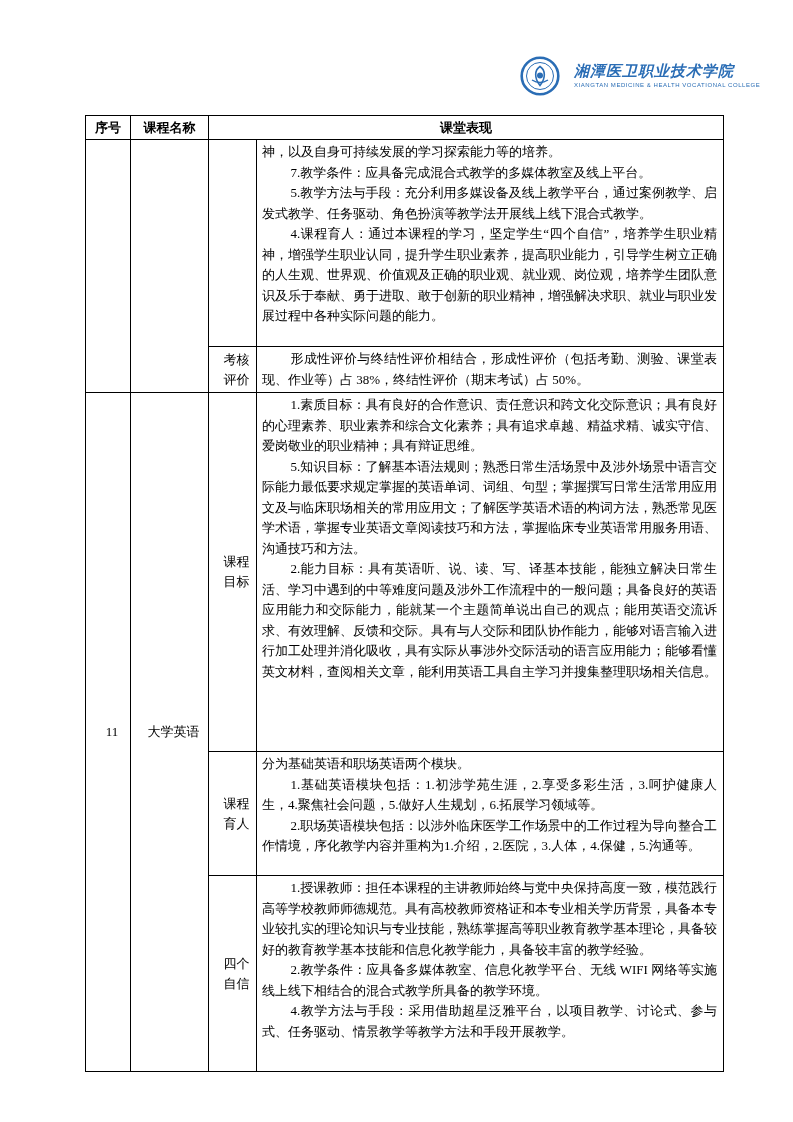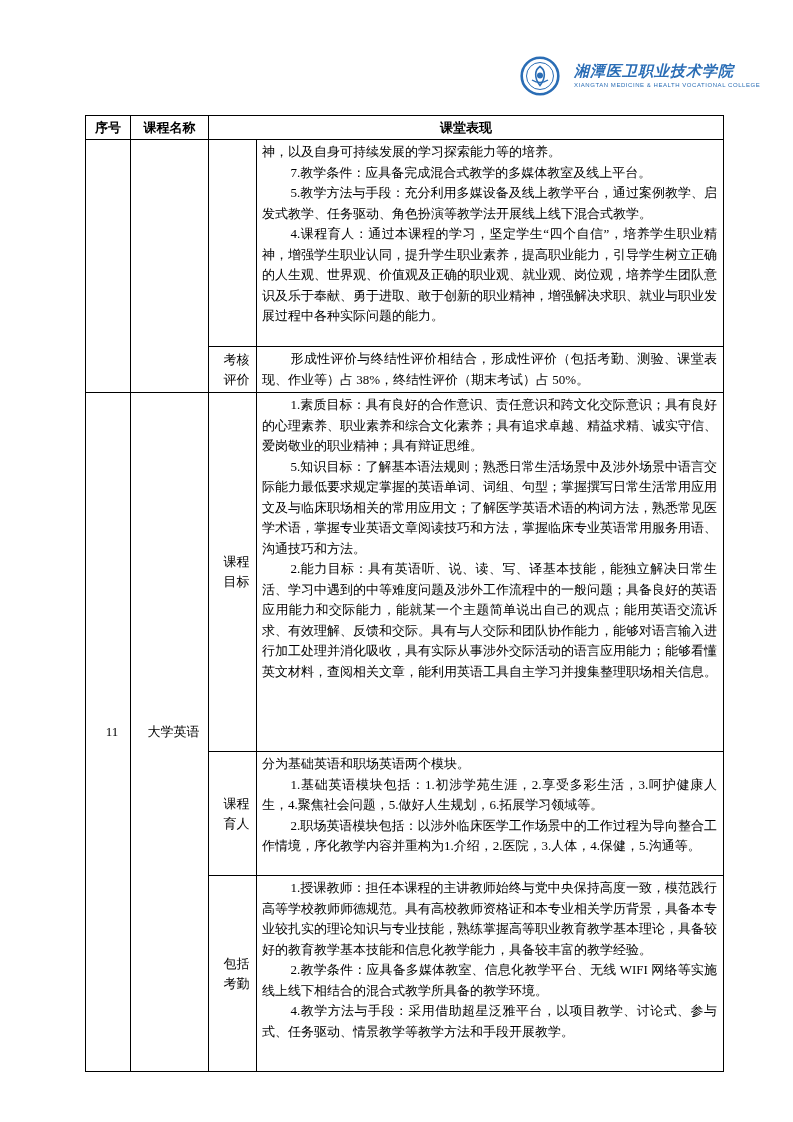--- a/index.html
+++ b/index.html
@@ -188,21 +188,21 @@
         </td>
         <td class="cell-desc">
           <p class="flush">分为基础英语和职场英语两个模块。</p>
           <p>1.基础英语模块包括：1.初涉学苑生涯，2.享受多彩生活，3.呵护健康人生，4.聚焦社会问题，5.做好人生规划，6.拓展学习领域等。</p>
           <p>2.职场英语模块包括：以涉外临床医学工作场景中的工作过程为导向整合工作情境，序化教学内容并重构为1.介绍，2.医院，3.人体，4.保健，5.沟通等。</p>
         </td>
       </tr>
 
       <tr class="r-req">
         <td class="cell-sub">
-          <span class="sub-label">包括考勤</span>
+          <span class="sub-label">四个自信</span>
         </td>
         <td class="cell-desc">
           <p>1.授课教师：担任本课程的主讲教师始终与党中央保持高度一致，模范践行高等学校教师师德规范。具有高校教师资格证和本专业相关学历背景，具备本专业较扎实的理论知识与专业技能，熟练掌握高等职业教育教学基本理论，具备较好的教育教学基本技能和信息化教学能力，具备较丰富的教学经验。</p>
           <p>2.教学条件：应具备多媒体教室、信息化教学平台、无线 WIFI 网络等实施线上线下相结合的混合式教学所具备的教学环境。</p>
           <p>4.教学方法与手段：采用借助超星泛雅平台，以项目教学、讨论式、参与式、任务驱动、情景教学等教学方法和手段开展教学。</p>
         </td>
       </tr>
     </tbody>
   </table>
 

